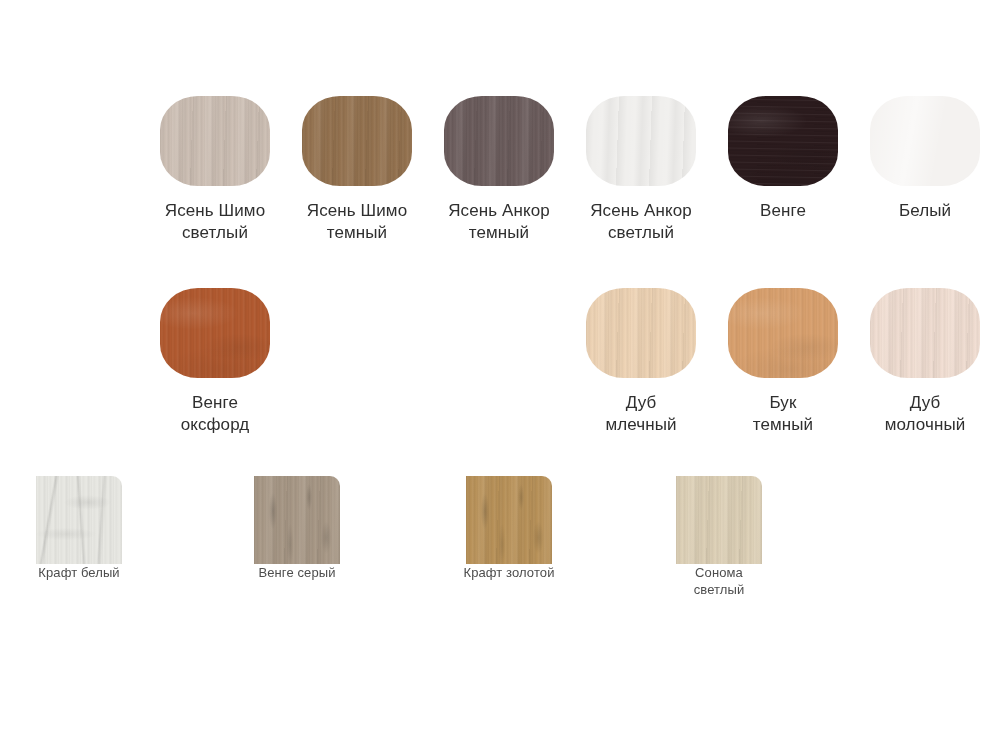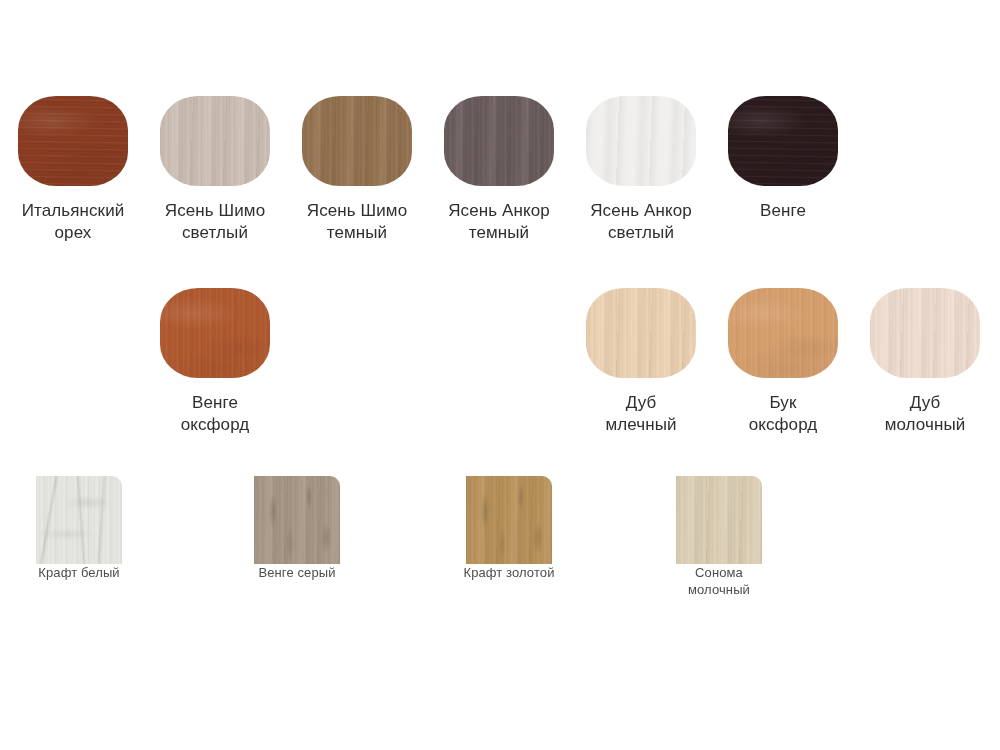--- a/index.html
+++ b/index.html
@@ -155,28 +155,20 @@
     color: #4d4d4d;
     margin-top: 1px;
     letter-spacing: 0.1px;
   }
 </style>
 </head>
 <body>
 
 <div class="palette">
   <div class="row row-1">
-      <div class="cell" style="left: 18px; width: 110px;">
-        <div class="chip chip-squircle" style="background-color: rgb(138, 61, 34);">
-          <div class="grain grain-h"></div>
-          <div class="grain grain-fig"></div>
-        </div>
-        <div class="label label-lg">Итальянский
-орех</div>
-      </div>
       <div class="cell" style="left: 160px; width: 110px;">
         <div class="chip chip-squircle" style="background-color: rgb(205, 191, 180);">
           <div class="grain grain-v"></div>
           <div class="grain grain-vb"></div>
         </div>
         <div class="label label-lg">Ясень Шимо
 светлый</div>
       </div>
       <div class="cell" style="left: 302px; width: 110px;">
         <div class="chip chip-squircle" style="background-color: rgb(148, 114, 79);">
@@ -200,20 +192,26 @@
         </div>
         <div class="label label-lg">Ясень Анкор
 светлый</div>
       </div>
       <div class="cell" style="left: 728px; width: 110px;">
         <div class="chip chip-squircle" style="background-color: rgb(43, 27, 29);">
           <div class="grain grain-h"></div>
           <div class="grain grain-fig"></div>
         </div>
         <div class="label label-lg">Венге</div>
+      </div>
+      <div class="cell" style="left: 870px; width: 110px;">
+        <div class="chip chip-squircle" style="background-color: rgb(244, 242, 240);">
+          <div class="grain grain-sheen"></div>
+        </div>
+        <div class="label label-lg">Белый</div>
       </div>
     </div>
   <div class="row row-2">
       <div class="cell" style="left: 160px; width: 110px;">
         <div class="chip chip-squircle" style="background-color: rgb(176, 89, 47);">
           <div class="grain grain-fig"></div>
           <div class="grain grain-v"></div>
         </div>
         <div class="label label-lg">Венге
 оксфорд</div>
@@ -227,21 +225,21 @@
         </div>
         <div class="label label-lg">Дуб
 млечный</div>
       </div>
       <div class="cell" style="left: 728px; width: 110px;">
         <div class="chip chip-squircle" style="background-color: rgb(215, 159, 109);">
           <div class="grain grain-fig"></div>
           <div class="grain grain-v"></div>
         </div>
         <div class="label label-lg">Бук
-оксфорд</div>
+темный</div>
       </div>
       <div class="cell" style="left: 870px; width: 110px;">
         <div class="chip chip-squircle" style="background-color: rgb(241, 222, 210);">
           <div class="grain grain-v"></div>
           <div class="grain grain-vb"></div>
         </div>
         <div class="label label-lg">Дуб
 молочный</div>
       </div>
     </div>
@@ -269,17 +267,17 @@
           <div class="grain grain-knot"></div>
           <div class="grain grain-vb"></div>
         </div>
         <div class="label label-sm">Крафт золотой</div>
       </div>
       <div class="cell" style="left: 676px; width: 86px;">
         <div class="chip chip-square" style="background-color: rgb(221, 208, 182);">
           <div class="grain grain-v"></div>
           <div class="grain grain-vb"></div>
         </div>
-        <div class="label label-sm">Сонома молочный</div>
+        <div class="label label-sm">Сонома светлый</div>
       </div>
       <div class="cell empty" style="left: 860px; width: 86px;"></div>
     </div>
 </div>
 
 </body></html>

